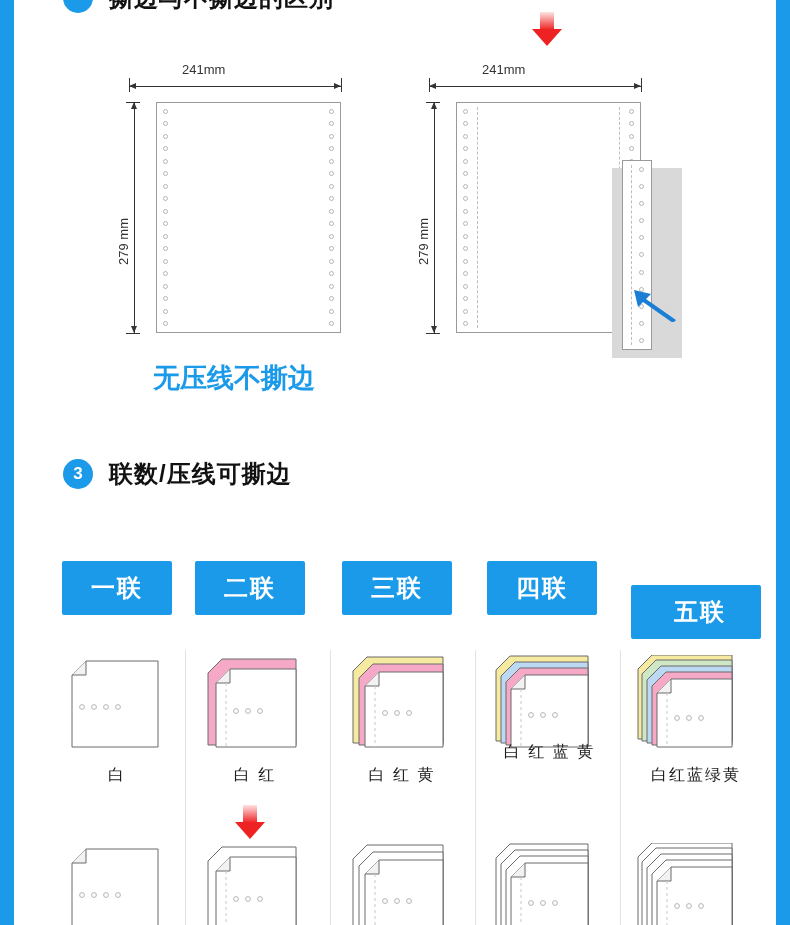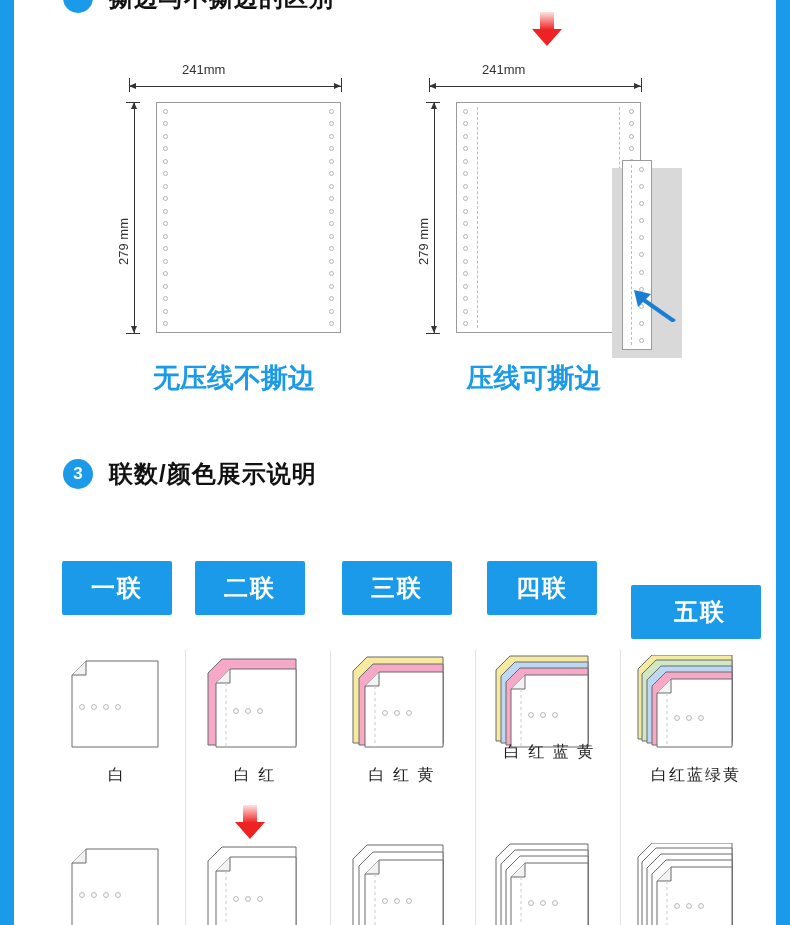--- a/index.html
+++ b/index.html
@@ -375,26 +375,25 @@
           <div class="hole"></div>
           <div class="hole"></div>
           <div class="hole"></div>
         </div>
       </div>
 
       <svg class="blue-arrow" style="left:228px; top:228px;" width="46" height="34" viewBox="0 0 46 34">
         <path d="M44 32 L14 11 L19 6 L2 2 L6 19 L11 14 L41 35 Z" fill="#1a7fd4"></path>
       </svg>
 
-      <div class="caption" style="left:0px; top:300px; width:260px;">压线可撕边</div>
     </div>
 
     <div class="section-head" style="left:49px; top:458px;">
       <div class="num-badge">3</div>
-      <div class="section-title">联数/颜色展示说明</div>
+      <div class="section-title">联数/压线可撕边</div>
     </div>
 
     <div class="ply-tab" style="left:48px;  top:561px; width:110px; height:54px;">一联</div>
     <div class="ply-tab" style="left:181px; top:561px; width:110px; height:54px;">二联</div>
     <div class="ply-tab" style="left:473px; top:561px; width:110px; height:54px;">四联</div>
     <div class="ply-tab" style="left:328px; top:561px; width:110px; height:54px;">三联</div>
     <div class="ply-tab" style="left:617px; top:585px; width:122px; height:54px;padding-left:8px;">五联</div>
 
     <div class="stack-wrap" style="left:48px; top:655px;">
       <svg width="110" height="100" viewBox="0 0 110 100">

